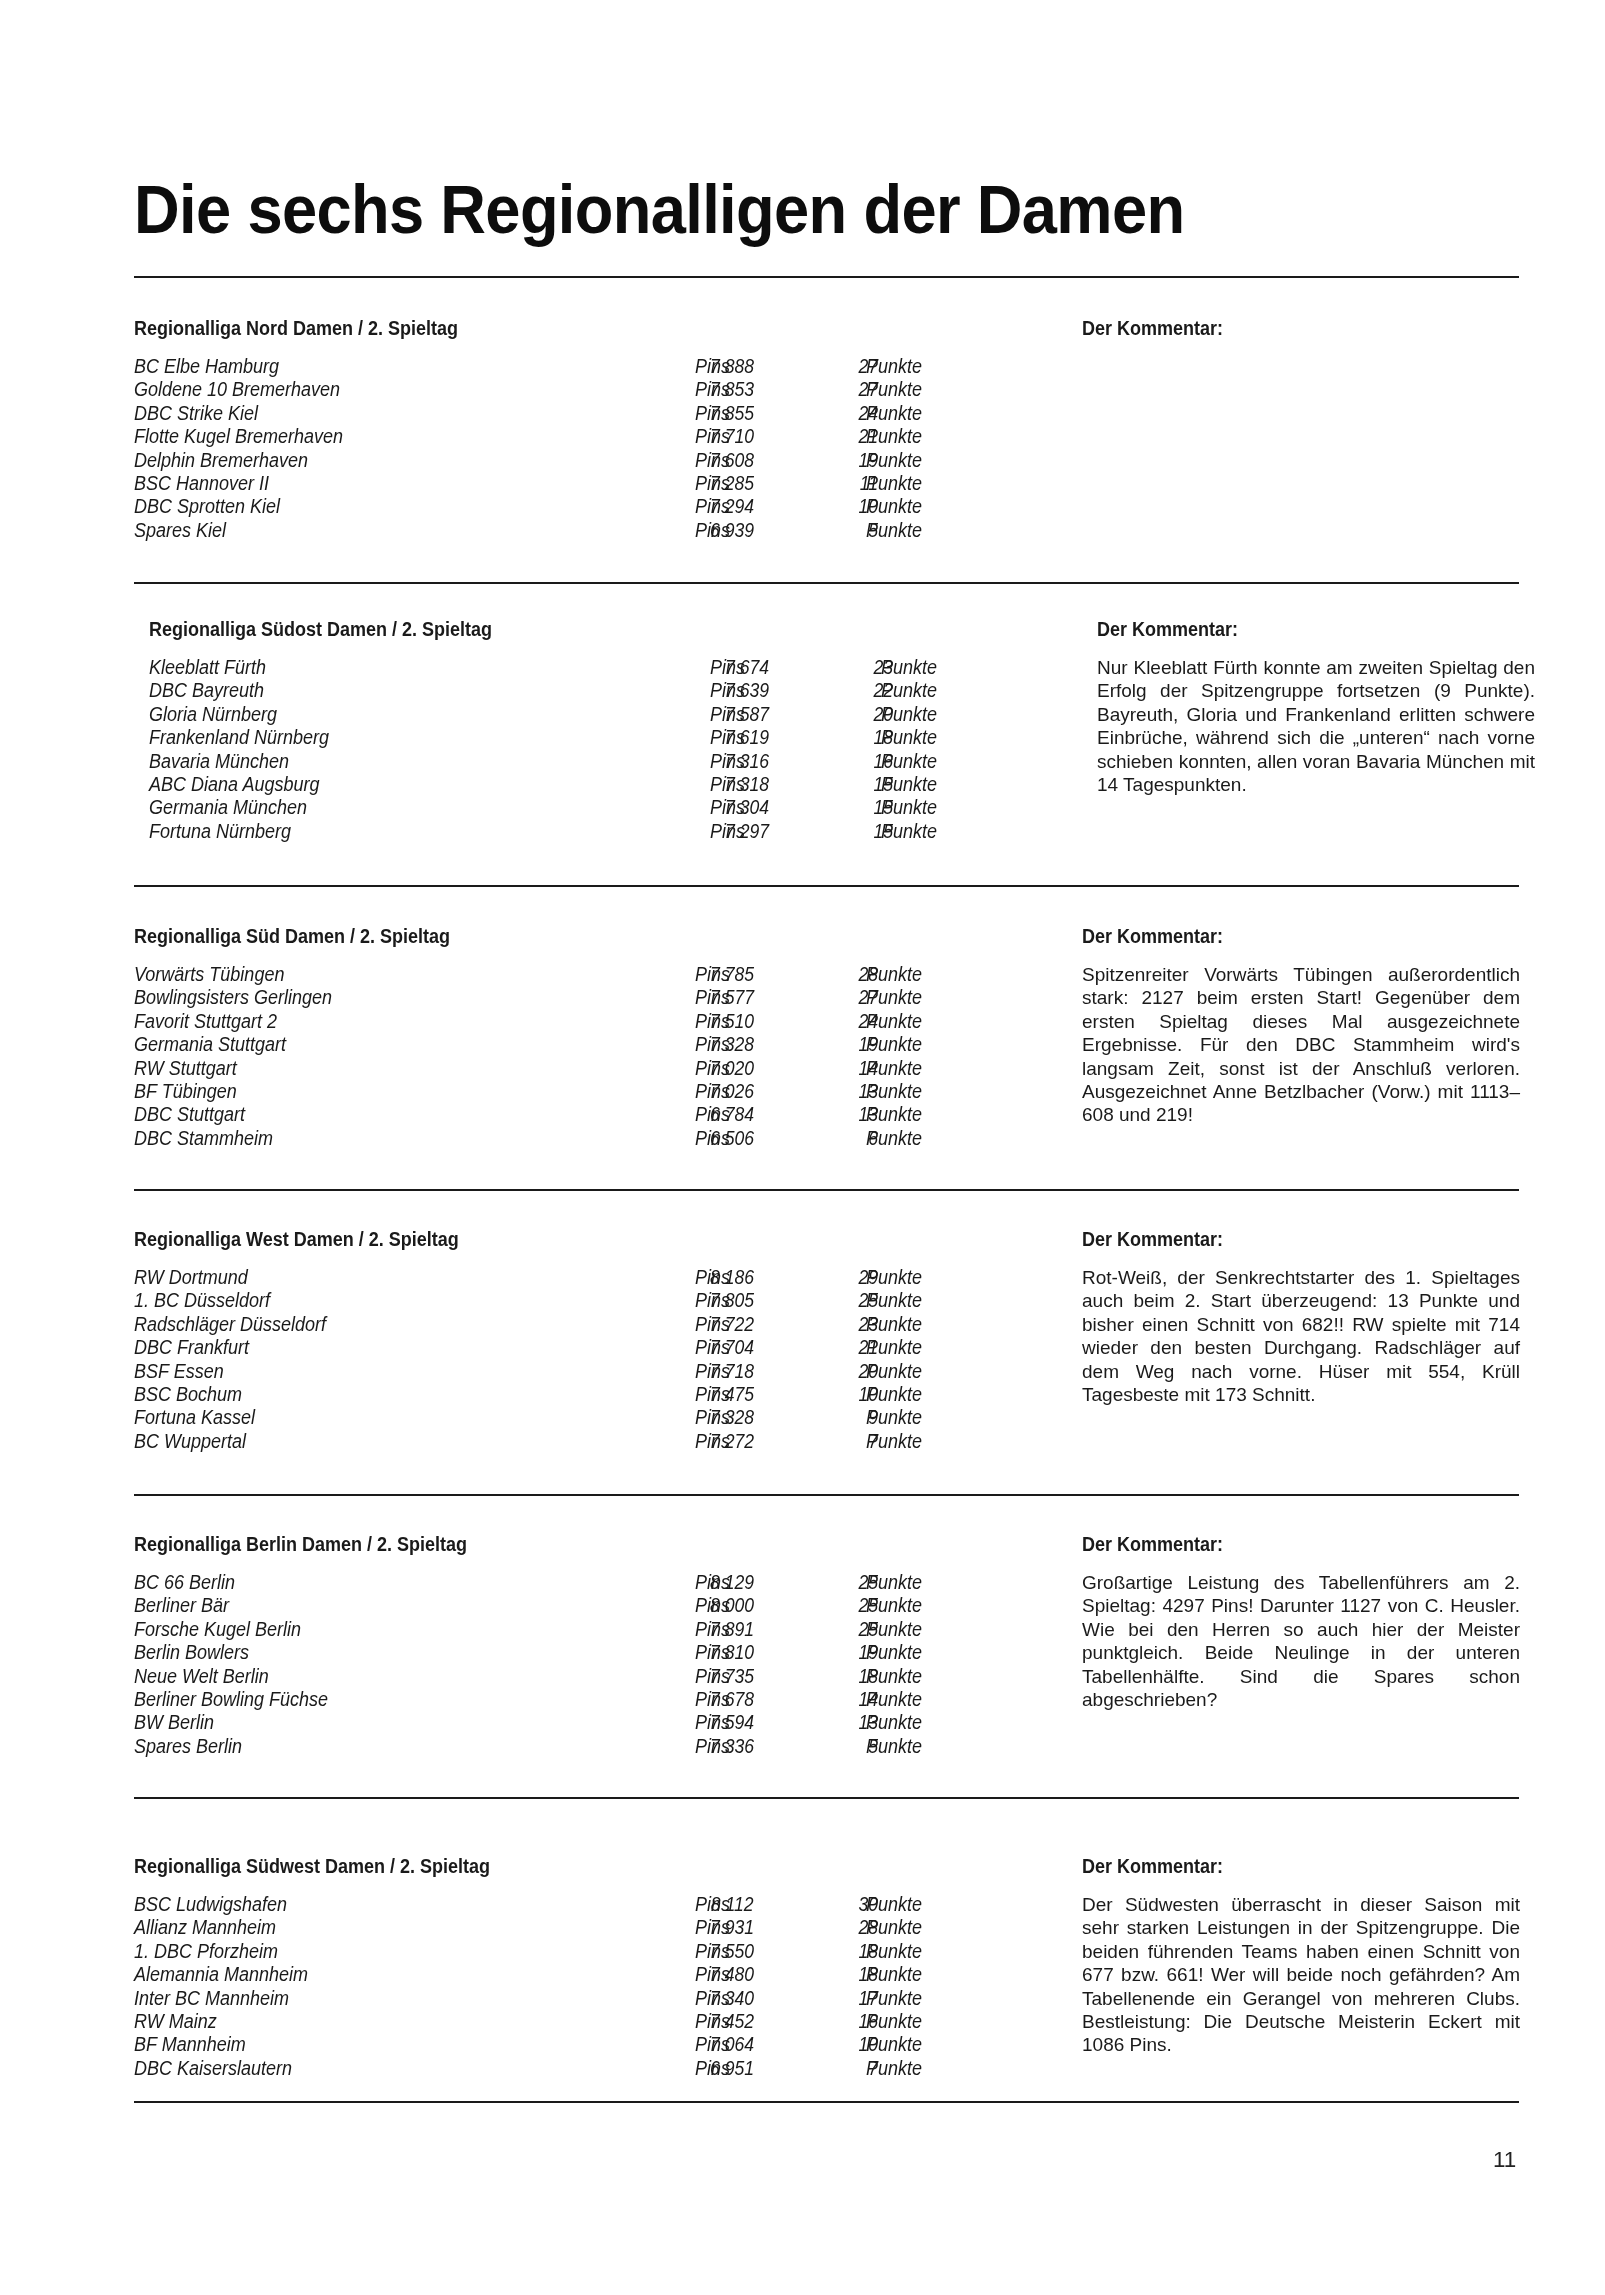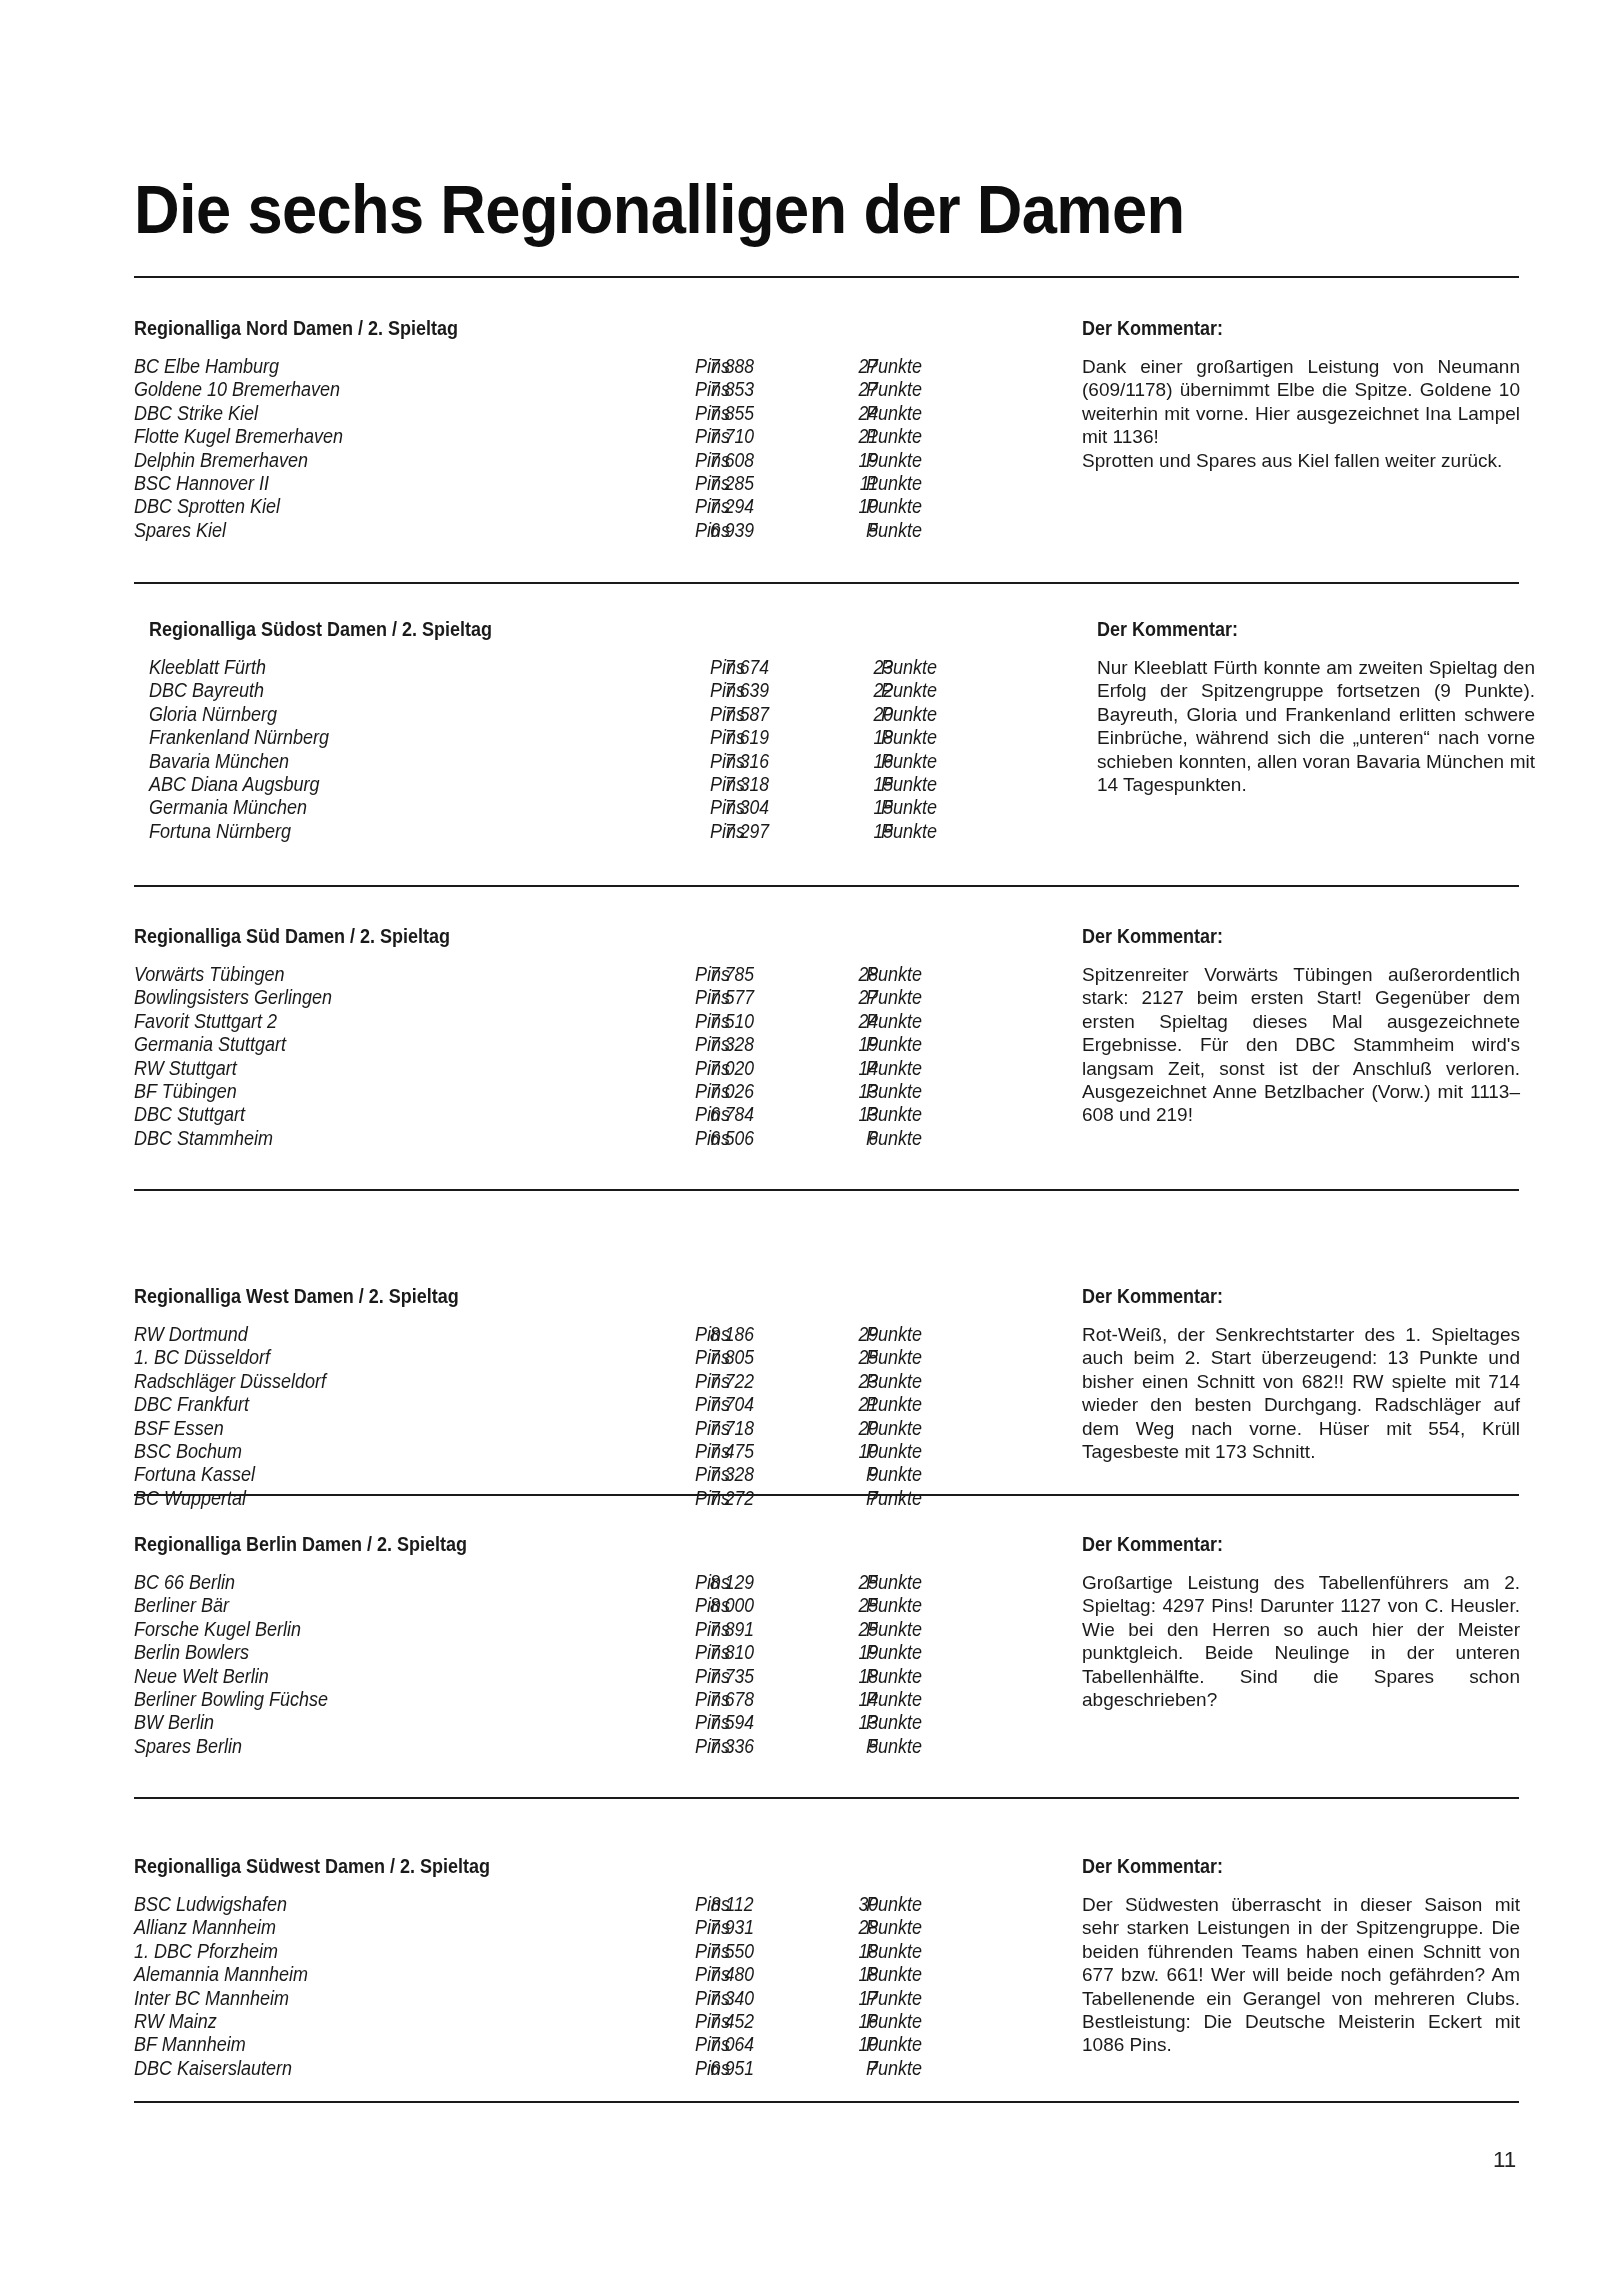--- a/index.html
+++ b/index.html
@@ -130,22 +130,20 @@
       </div>
     <div class="row">
         <span class="team">Spares Kiel</span>
         <span class="pins-val">6 939</span>
         <span class="pins-unit">Pins</span>
         <span class="pts-val">5</span>
         <span class="pts-unit">Punkte</span>
       </div>
   </div>
   <div class="comment-head">Der Kommentar:</div>
-  <div class="comment-body" style="white-space:pre-line;">Dank einer großartigen Leistung von Neu­mann (609/1178) übernimmt Elbe die Spitze. Goldene 10 weiterhin mit vorne. Hier aus­gezeichnet Ina Lampel mit 1136!
-Sprotten und Spares aus Kiel fallen weiter zurück.</div>
 </section>
 
 <div class="rule" style="top:582px;"></div>
 
 <section class="section" style="top:618px;margin-left:15px;">
   <div class="league-title">Regionalliga Südost Damen / 2. Spieltag</div>
   <div class="standings">
     <div class="row">
         <span class="team">Kleeblatt Fürth</span>
         <span class="pins-val">7 674</span>
@@ -268,21 +266,21 @@
         <span class="pts-val">6</span>
         <span class="pts-unit">Punkte</span>
       </div>
   </div>
   <div class="comment-head">Der Kommentar:</div>
   <div class="comment-body">Spitzenreiter Vorwärts Tübingen außerordent­lich stark: 2127 beim ersten Start! Gegen­über dem ersten Spieltag dieses Mal aus­gezeichnete Ergebnisse. Für den DBC Stammheim wird's langsam Zeit, sonst ist der Anschluß verloren. Ausgezeichnet Anne Betzlbacher (Vorw.) mit 1113–608 und 219!</div>
 </section>
 
 <div class="rule" style="top:1189px;"></div>
 
-<section class="section" style="top:1285px;">
+<section class="section" style="top:1228px;">
   <div class="league-title">Regionalliga West Damen / 2. Spieltag</div>
   <div class="standings">
     <div class="row">
         <span class="team">RW Dortmund</span>
         <span class="pins-val">8 186</span>
         <span class="pins-unit">Pins</span>
         <span class="pts-val">29</span>
         <span class="pts-unit">Punkte</span>
       </div>
     <div class="row">

